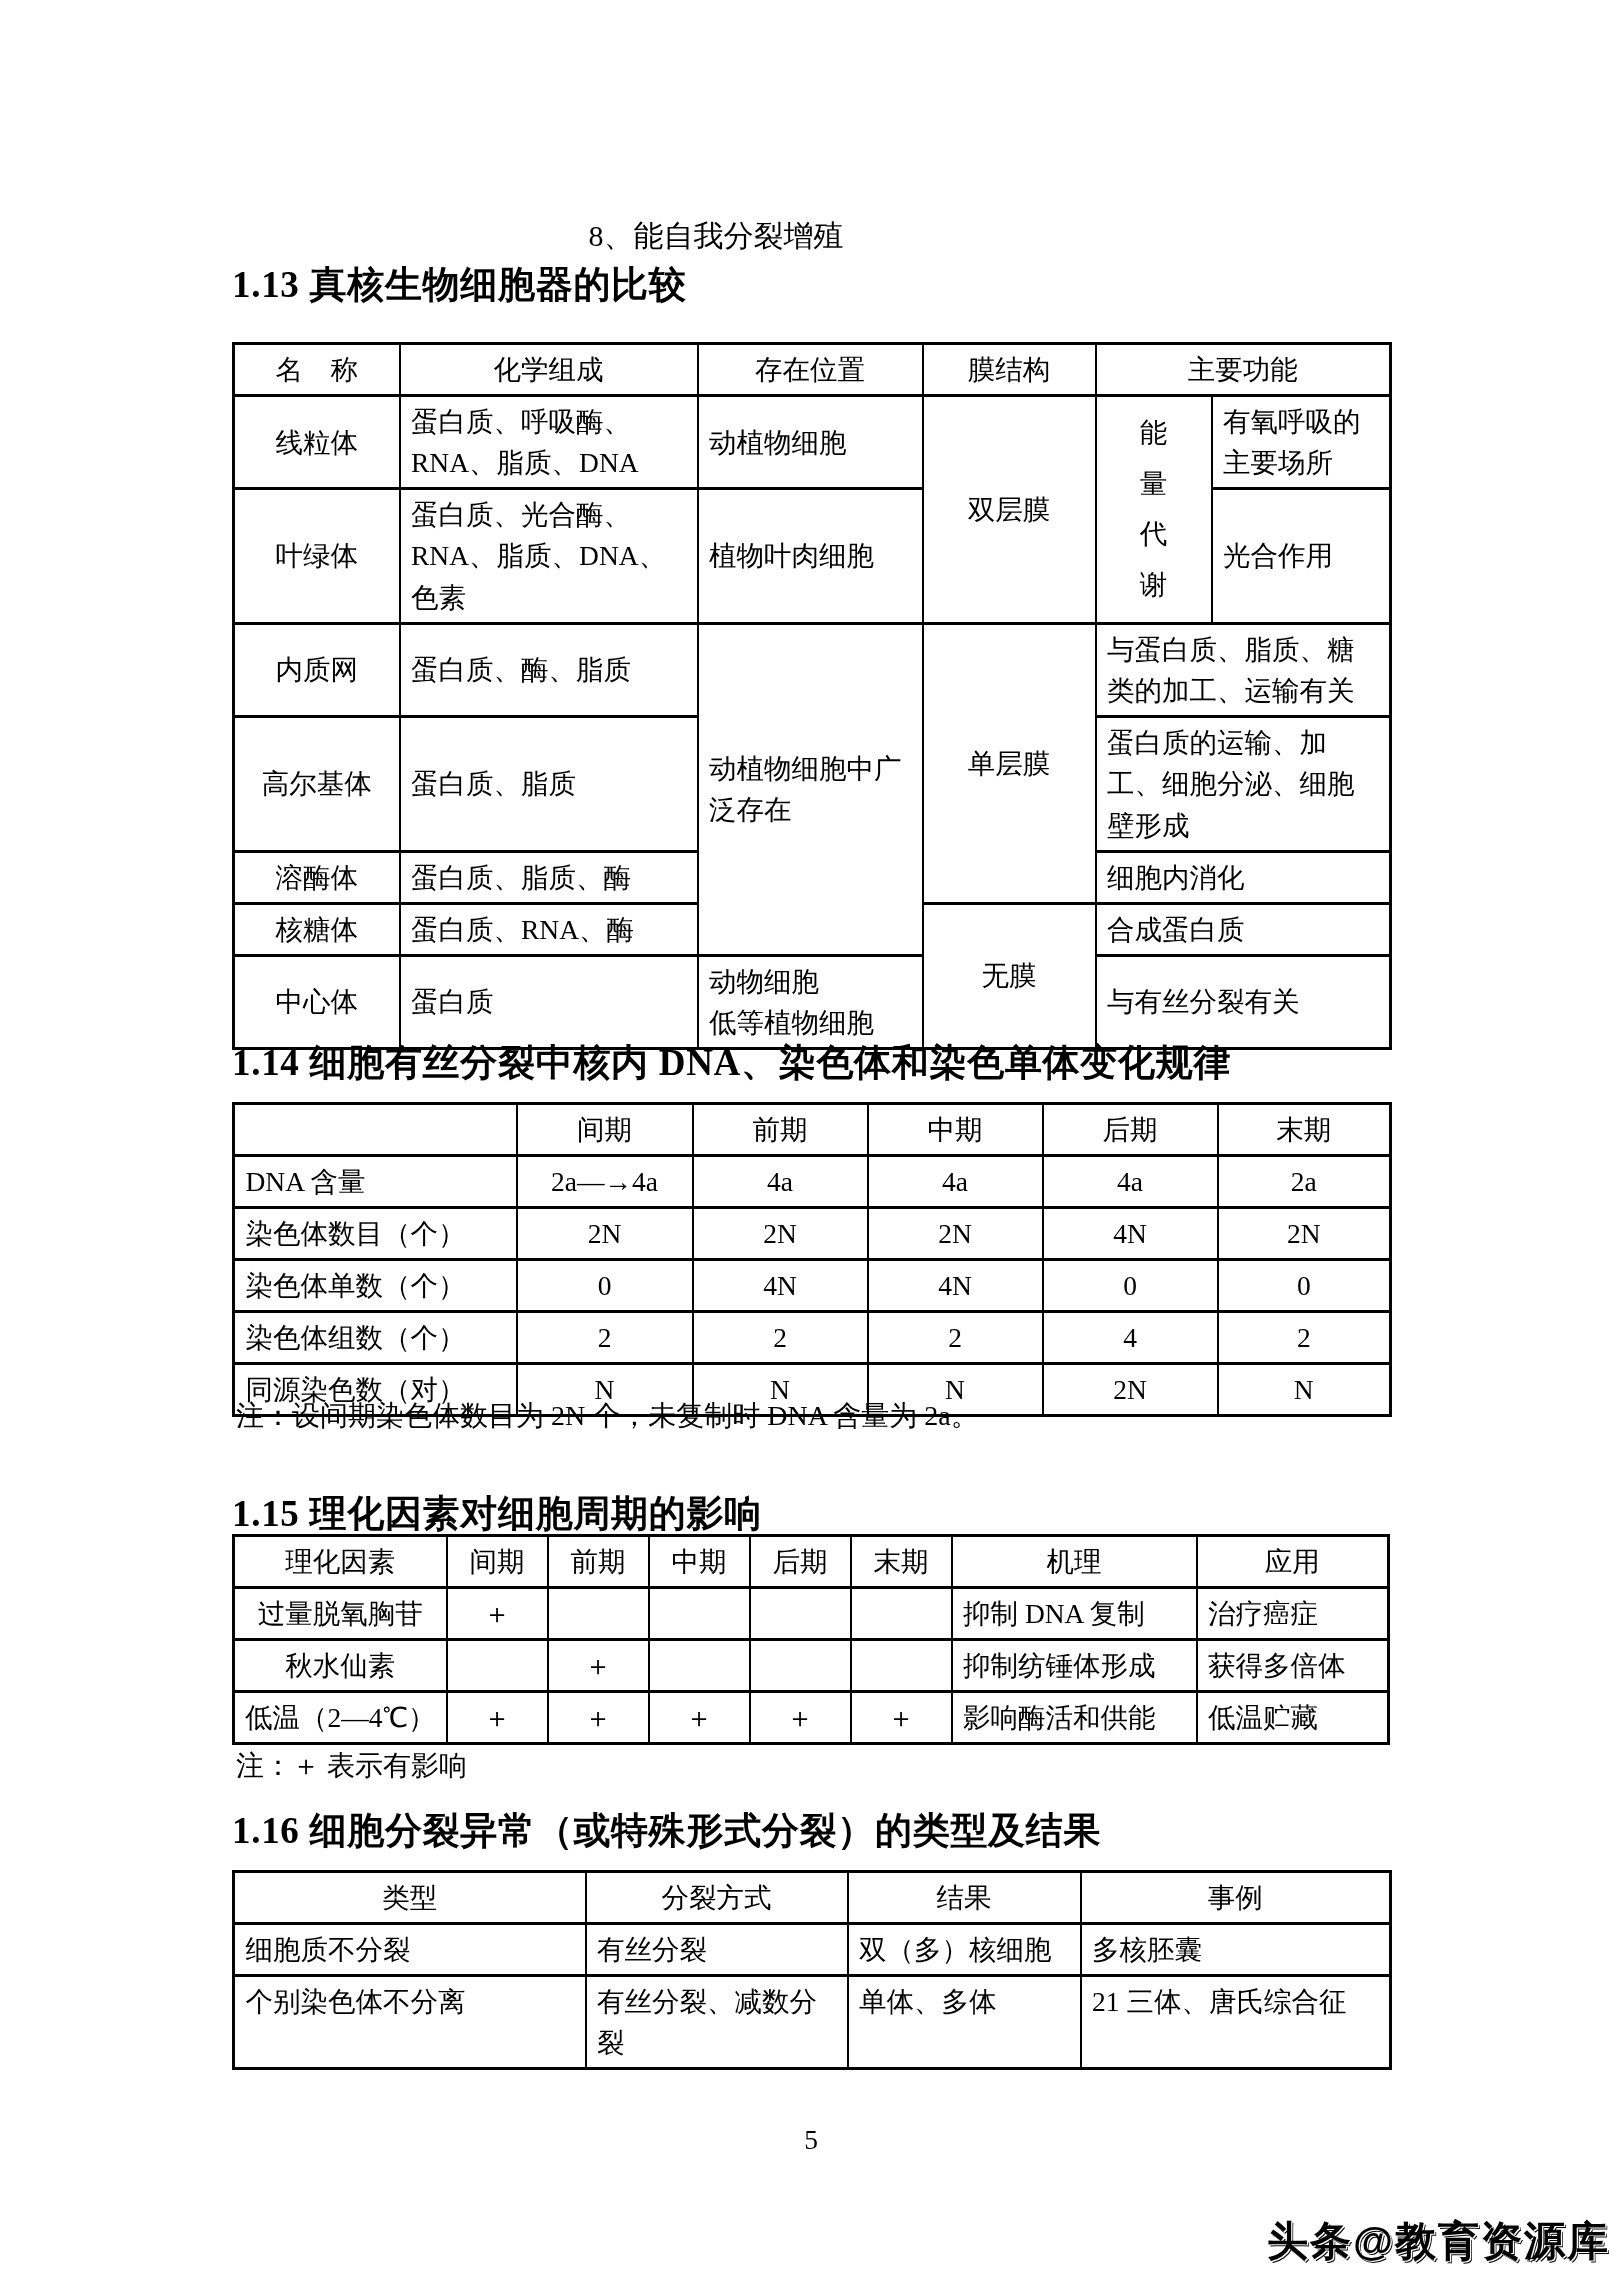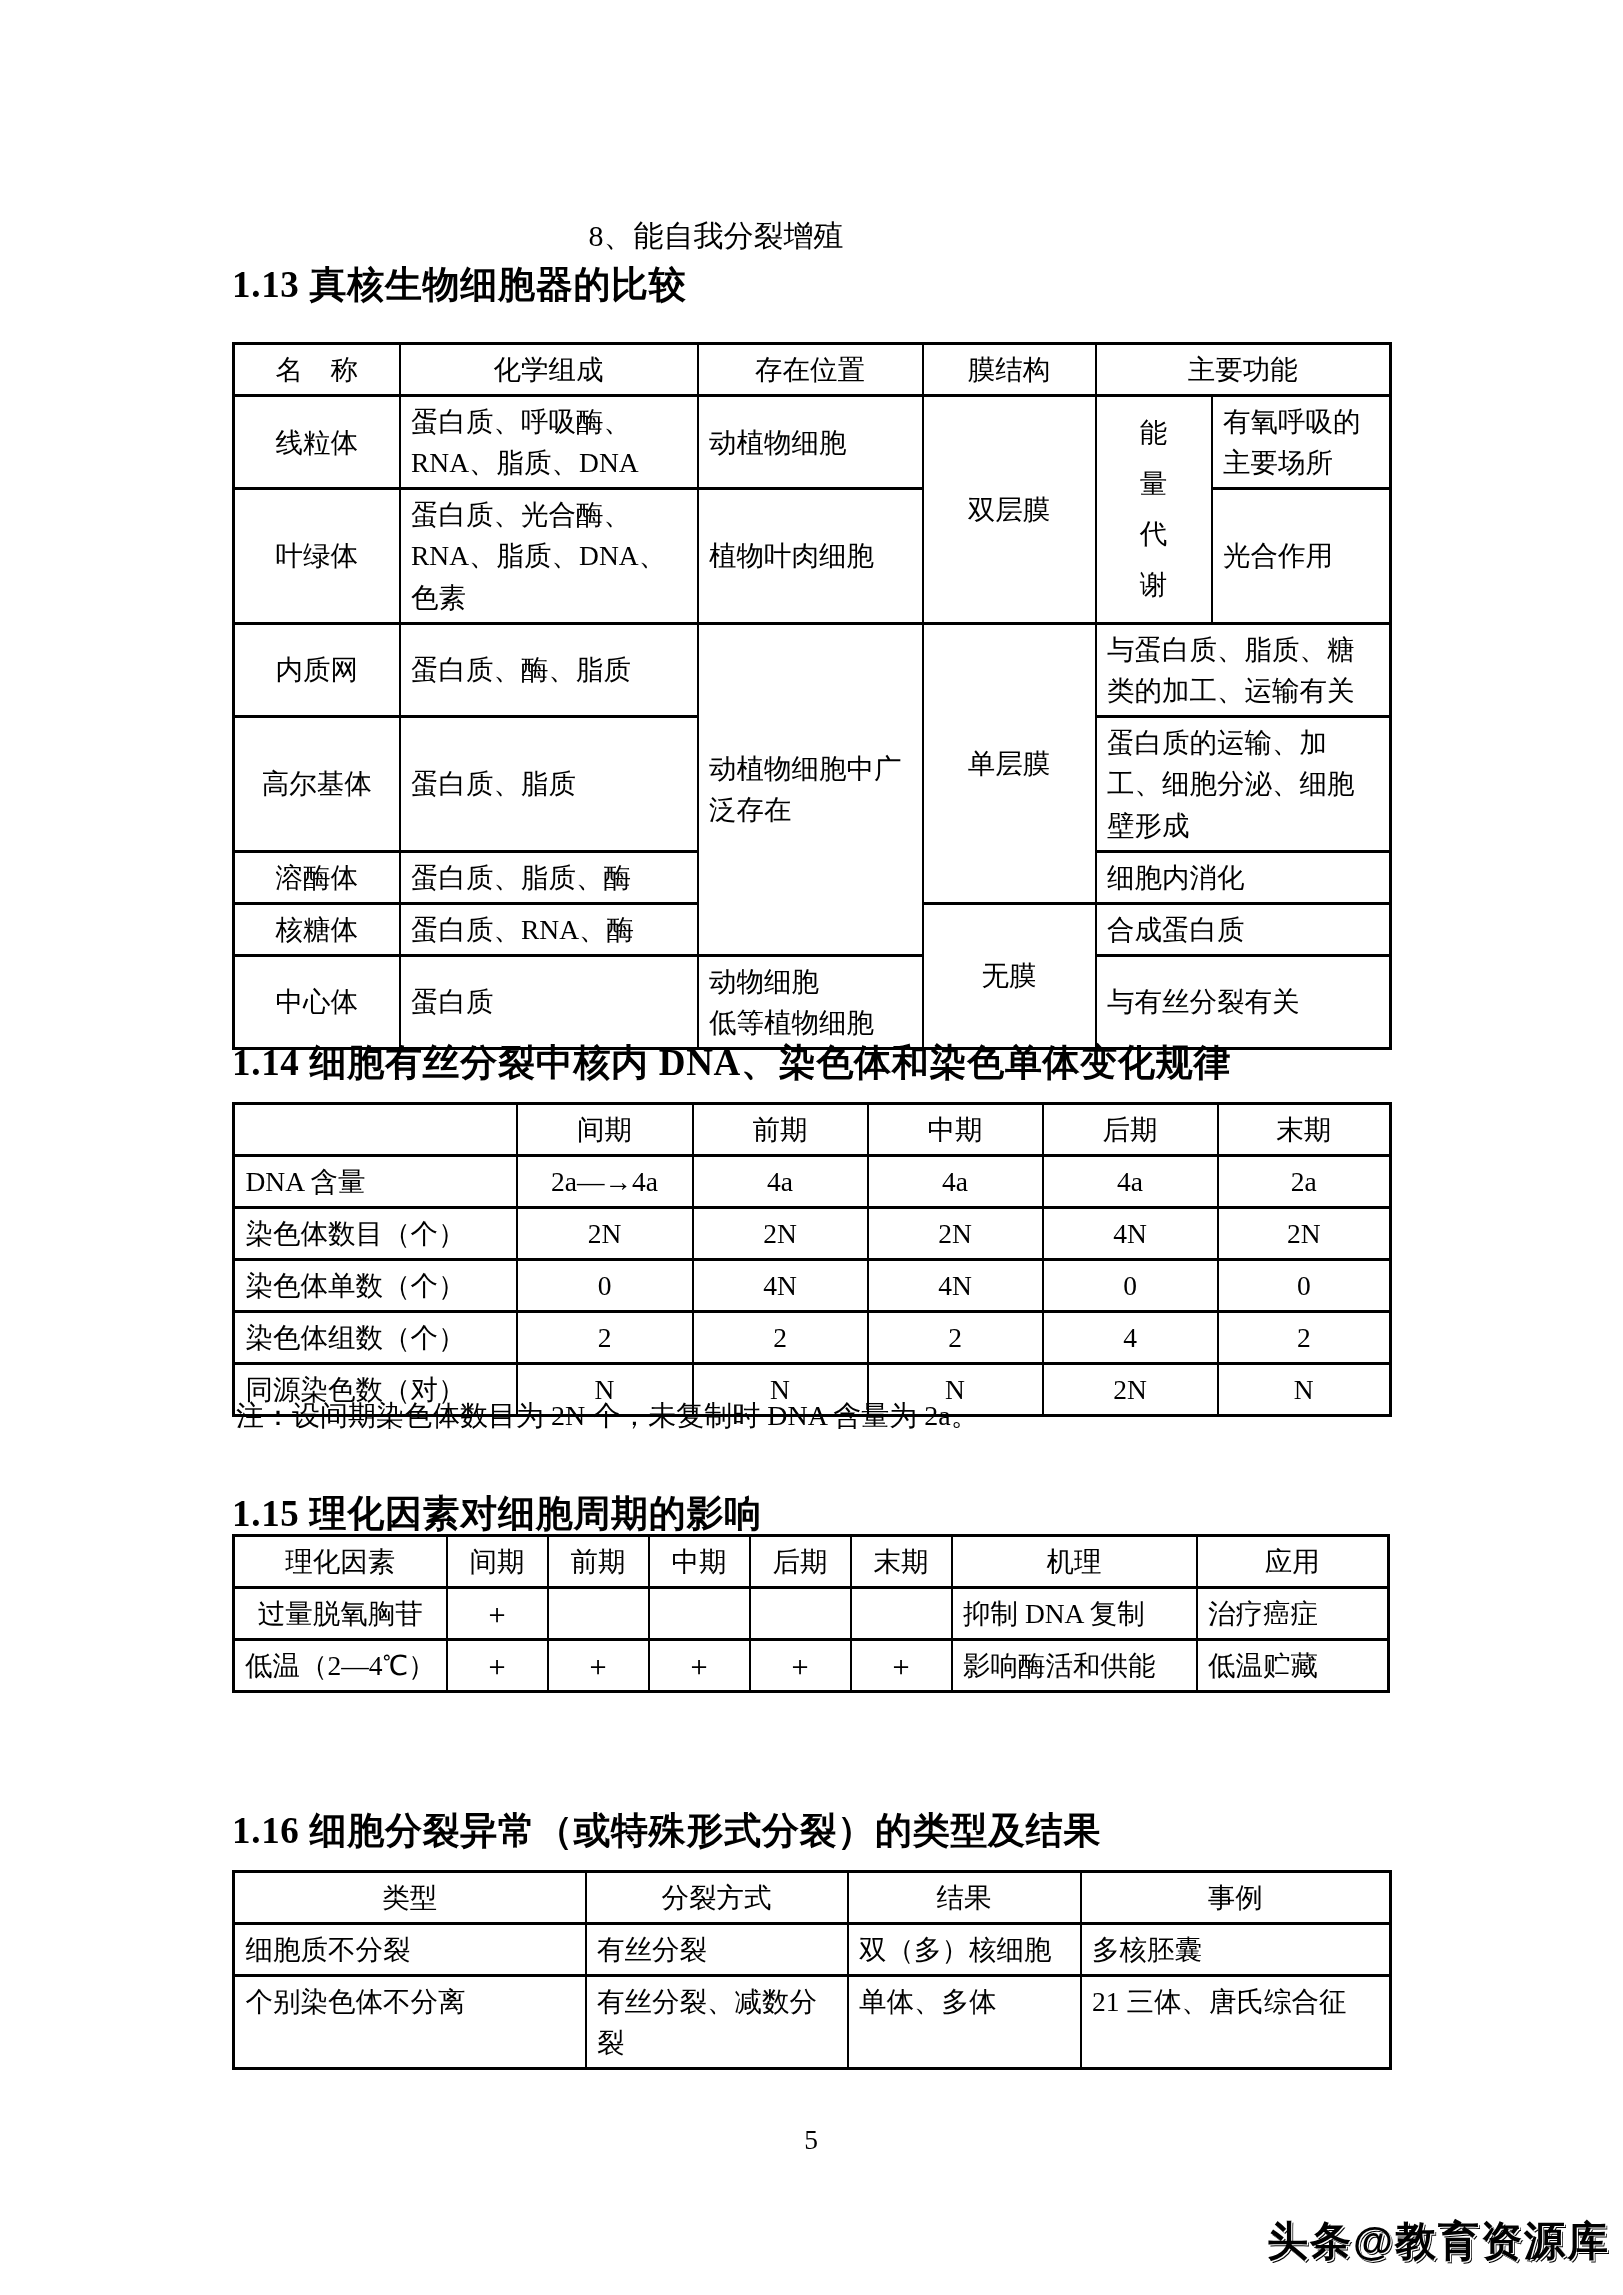--- a/index.html
+++ b/index.html
@@ -224,33 +224,44 @@
     <tr style="height:48px">
       <td>过量脱氧胸苷</td>
       <td>＋</td>
       <td></td>
       <td></td>
       <td></td>
       <td></td>
       <td class="tl">抑制 DNA 复制</td>
       <td class="tl">治疗癌症</td>
     </tr>
+    <tr style="height:50px">
+      <td>秋水仙素</td>
+      <td></td>
+      <td>＋</td>
+      <td></td>
+      <td></td>
+      <td></td>
+      <td class="tl">抑制纺锤体形成</td>
+      <td class="tl">获得多倍体</td>
+    </tr>
     <tr style="height:46px">
       <td>低温（2—4℃）</td>
       <td>＋</td>
       <td>＋</td>
       <td>＋</td>
       <td>＋</td>
       <td>＋</td>
       <td class="tl">影响酶活和供能</td>
       <td class="tl">低温贮藏</td>
     </tr>
   </tbody>
     </table>
 
+  <div class="abs note note2">注：＋ 表示有影响</div>
 
   <div class="abs sec-title t16-title">1.16 细胞分裂异常（或特殊形式分裂）的类型及结果</div>
 
   <table id="t16" class="abs">
     <colgroup>
       <col style="width:352px">
         <col style="width:262px">
         <col style="width:233px">
         <col style="width:310px">
     </colgroup>

